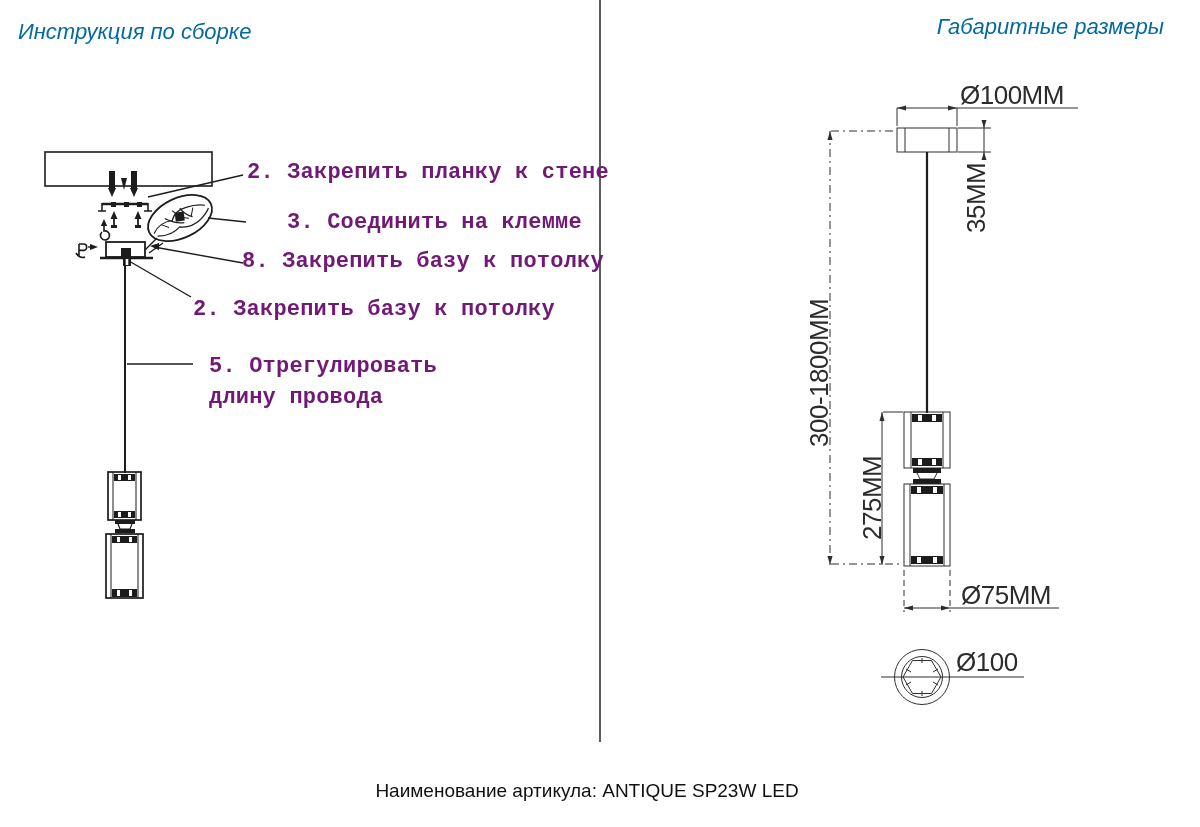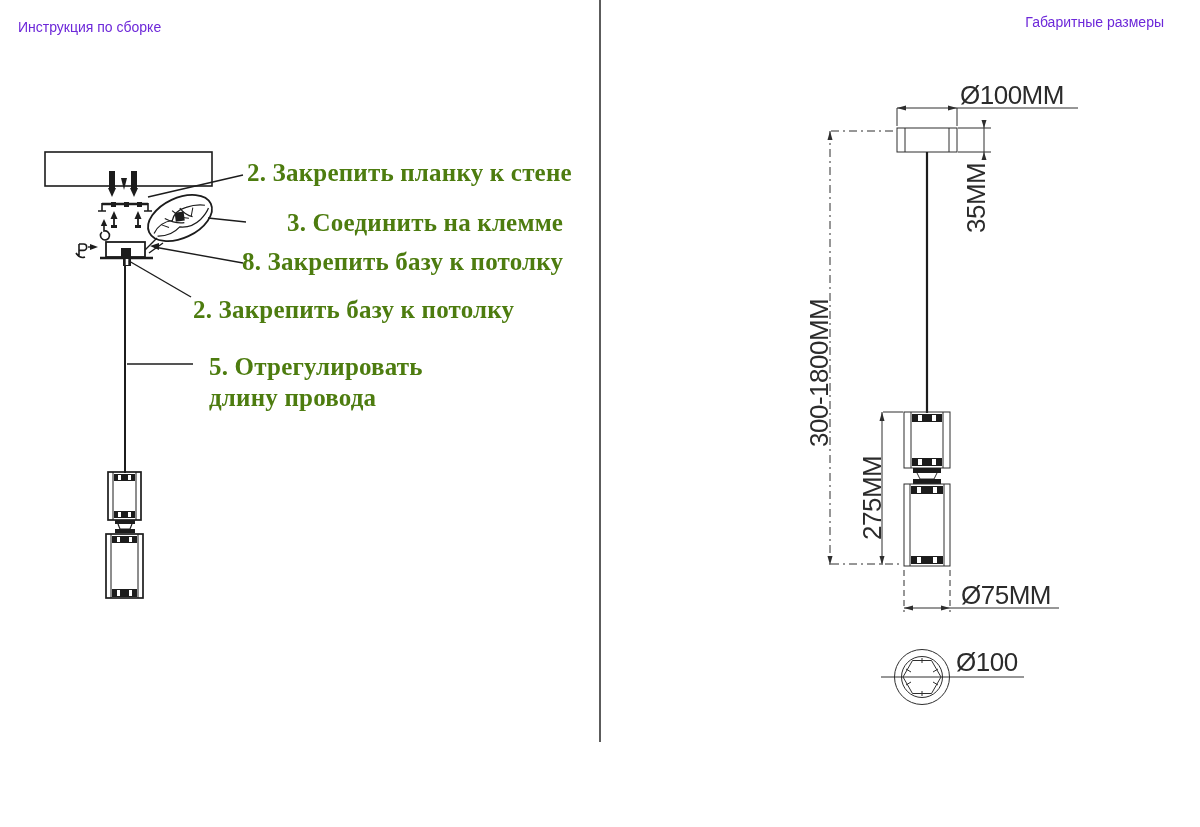--- a/index.html
+++ b/index.html
@@ -1,23 +1,23 @@
 <!DOCTYPE html>
 <html><head>
 <meta charset="utf-8">
 <style>
   html,body{margin:0;padding:0;background:#ffffff;}
   .page{position:relative;width:1200px;height:827px;background:#ffffff;overflow:hidden;
         font-family:"Liberation Sans",sans-serif;}
-  .panel-title{position:absolute;font-size:14px;color:#6d28d9;white-space:nowrap;}
+  .panel-title{position:absolute;font-size:22px;color:#0369a1;white-space:nowrap;font-style:italic;}
   #left-title{left:18px;top:19px;}
   #right-title{right:36px;top:14px;}
   .divider{position:absolute;left:599px;top:0;width:2px;height:742px;background:#5c5c5c;}
-  .step{position:absolute;font-family:Liberation Serif, serif;font-weight:bold;
-        font-size:25px;color:#4d7c0f;white-space:nowrap;letter-spacing:0.2px;line-height:31px;}
+  .step{position:absolute;font-family:Liberation Mono, monospace;font-weight:bold;
+        font-size:22px;color:#701a75;white-space:nowrap;letter-spacing:0.2px;line-height:31px;}
   #step2{left:247px;top:157px;}
   #step3{left:247px;top:207px;margin-left:40px;}
   #step4{left:242px;top:246px;}
   #step1{left:193px;top:294px;}
   #step5{left:209px;top:351px;}
   .caption{position:absolute;left:587px;top:780px;transform:translateX(-50%);
            font-size:19px;color:#111;white-space:nowrap;}
   svg{position:absolute;top:0;}
   #left-drawing{left:0;}
   #right-drawing{left:600px;}
@@ -222,14 +222,15 @@
     <g>
       <circle cx="322" cy="677" r="27.5" fill="#ffffff" class="thin" stroke-width="1.7"></circle>
       <circle cx="322" cy="677" r="20.5" fill="none" class="thin" stroke-width="1.3"></circle>
       <polygon points="341,677 331.5,693.5 312.5,693.5 303,677 312.5,660.5 331.5,660.5" fill="none" class="thin" stroke-width="1.4"></polygon>
       <path class="thin" d="M306,669 l5,3 M338,669 l-5,3 M306,685 l5,-3 M338,685 l-5,-3 M322,658 v5 M322,691 v5"></path>
       <line x1="281" y1="677" x2="424" y2="677" class="thin"></line>
       <text class="dim" x="356" y="671">Ø100</text>
     </g>
   </svg>
 
+  <div class="caption">Наименование артикула: ANTIQUE SP23W LED</div>
 
 </div>
 
 </body></html>

